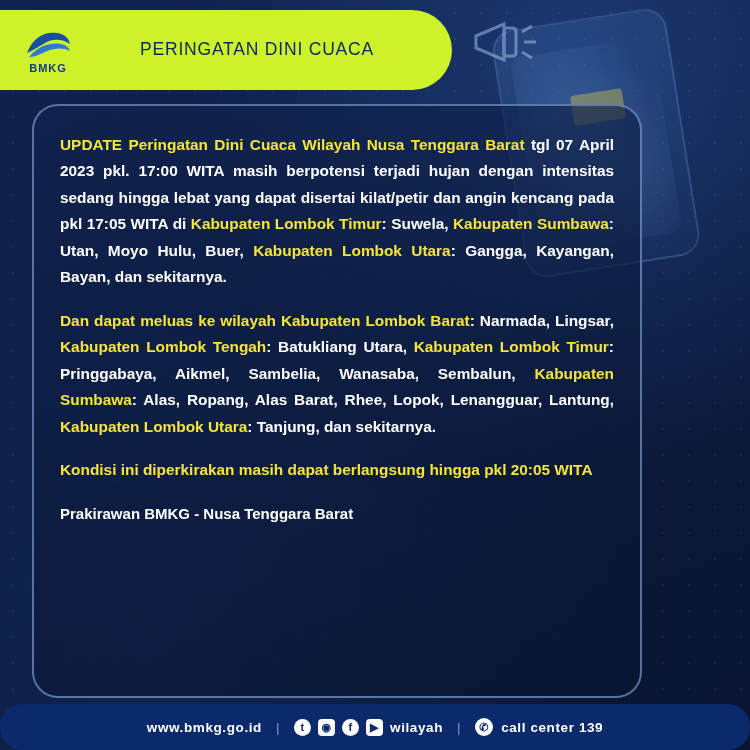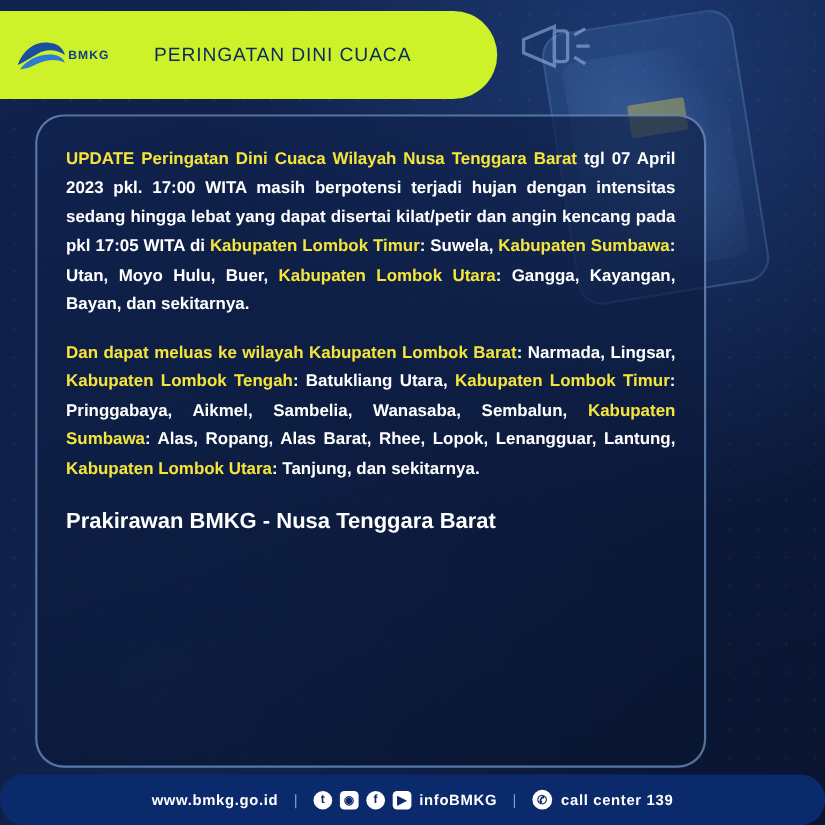--- a/index.html
+++ b/index.html
@@ -62,21 +62,21 @@
   .header-band {
     position: absolute; left: 0; top: 10px;
     width: 452px; height: 80px;
     background: #cdf22a;
     border-top-right-radius: 40px;
     border-bottom-right-radius: 40px;
     display: flex; align-items: center;
   }
   .logo-box {
     width: 72px; margin-left: 12px;
-    display: flex; flex-direction: row; align-items: center;
+    display: flex; flex-direction: column; align-items: center;
     color: #0a3b8c;
   }
   .logo-mark {
     width: 50px; height: 34px;
     display: flex; align-items: center; justify-content: center;
   }
   .logo-text {
     font-size: 11px; font-weight: bold; letter-spacing: 1px;
     color: #123c8a; margin-top: 1px;
   }
@@ -102,21 +102,21 @@
   .body-text {
     font-size: 15.4px;
     line-height: 1.72;
     color: #ffffff;
     text-align: justify;
     font-weight: bold;
   }
   .body-text p { margin-bottom: 17px; }
   .y { color: #f5e43c; }
   .sig {
-    color: #ffffff; font-weight: bold; font-size: 20px;
+    color: #ffffff; font-weight: bold; font-size: 15px;
   }
 
   
   .footer {
     position: absolute; left: 0; bottom: 0;
     width: 750px; height: 46px;
     background: #0b2a6b;
     display: flex; align-items: center; justify-content: center;
     gap: 14px;
     color: #ffffff;
@@ -167,33 +167,34 @@
     </div>
     <div class="header-titles">
       <div class="l1">PERINGATAN DINI CUACA</div>
     </div>
   </div>
 
   <div class="card">
     <div class="body-text">
       <p id="p1"><span class="y">UPDATE Peringatan Dini Cuaca Wilayah Nusa Tenggara Barat</span><span> tgl 07 April 2023 pkl. 17:00 WITA masih berpotensi terjadi hujan dengan intensitas sedang hingga lebat yang dapat disertai kilat/petir dan angin kencang pada pkl 17:05 WITA di </span><span class="y">Kabupaten Lombok Timur</span><span>: Suwela, </span><span class="y">Kabupaten Sumbawa</span><span>: Utan, Moyo Hulu, Buer, </span><span class="y">Kabupaten Lombok Utara</span><span>: Gangga, Kayangan, Bayan, dan sekitarnya.</span></p>
       <p id="p2"><span class="y">Dan dapat meluas ke wilayah </span><span class="y">Kabupaten Lombok Barat</span><span>: Narmada, Lingsar, </span><span class="y">Kabupaten Lombok Tengah</span><span>: Batukliang Utara, </span><span class="y">Kabupaten Lombok Timur</span><span>: Pringgabaya, Aikmel, Sambelia, Wanasaba, Sembalun, </span><span class="y">Kabupaten Sumbawa</span><span>: Alas, Ropang, Alas Barat, Rhee, Lopok, Lenangguar, Lantung, </span><span class="y">Kabupaten Lombok Utara</span><span>: Tanjung, dan sekitarnya.</span></p>
+      <p id="p3"><span class="y">Kondisi ini diperkirakan masih dapat berlangsung hingga pkl 20:05 WITA</span></p>
       <p class="sig">Prakirawan BMKG - Nusa Tenggara Barat</p>
     </div>
   </div>
 
   <div class="footer">
     <span>www.bmkg.go.id</span>
     <span class="sep">|</span>
     <span class="soc">
       <span class="soc-ic round">t</span>
       <span class="soc-ic">◉</span>
       <span class="soc-ic round">f</span>
       <span class="soc-ic">▶</span>
-      <span>infoBMKG</span>
+      <span>wilayah</span>
     </span>
     <span class="sep">|</span>
     <span class="cc">
       <span class="phone-ic">✆</span>
       <span>call center 139</span>
     </span>
   </div>
 
 </div>
 

